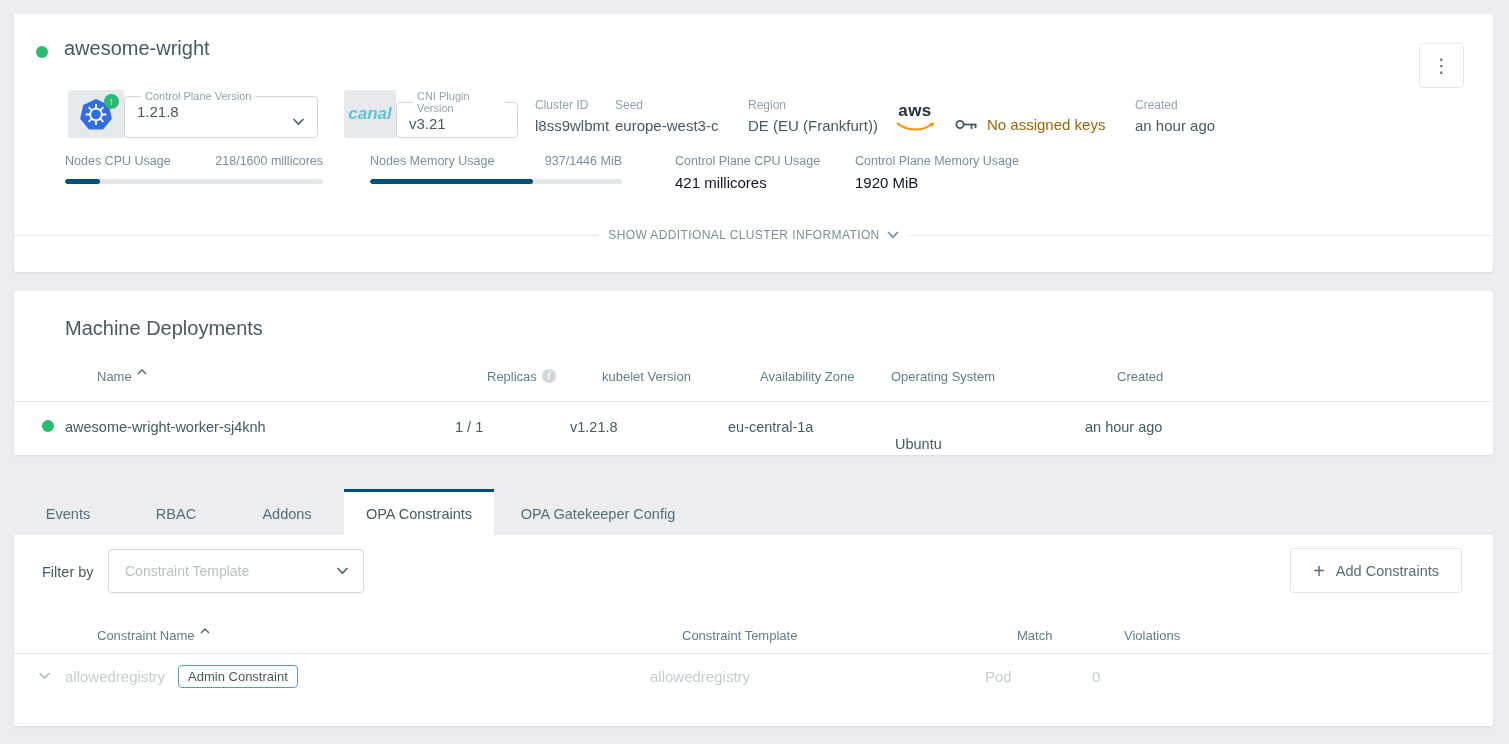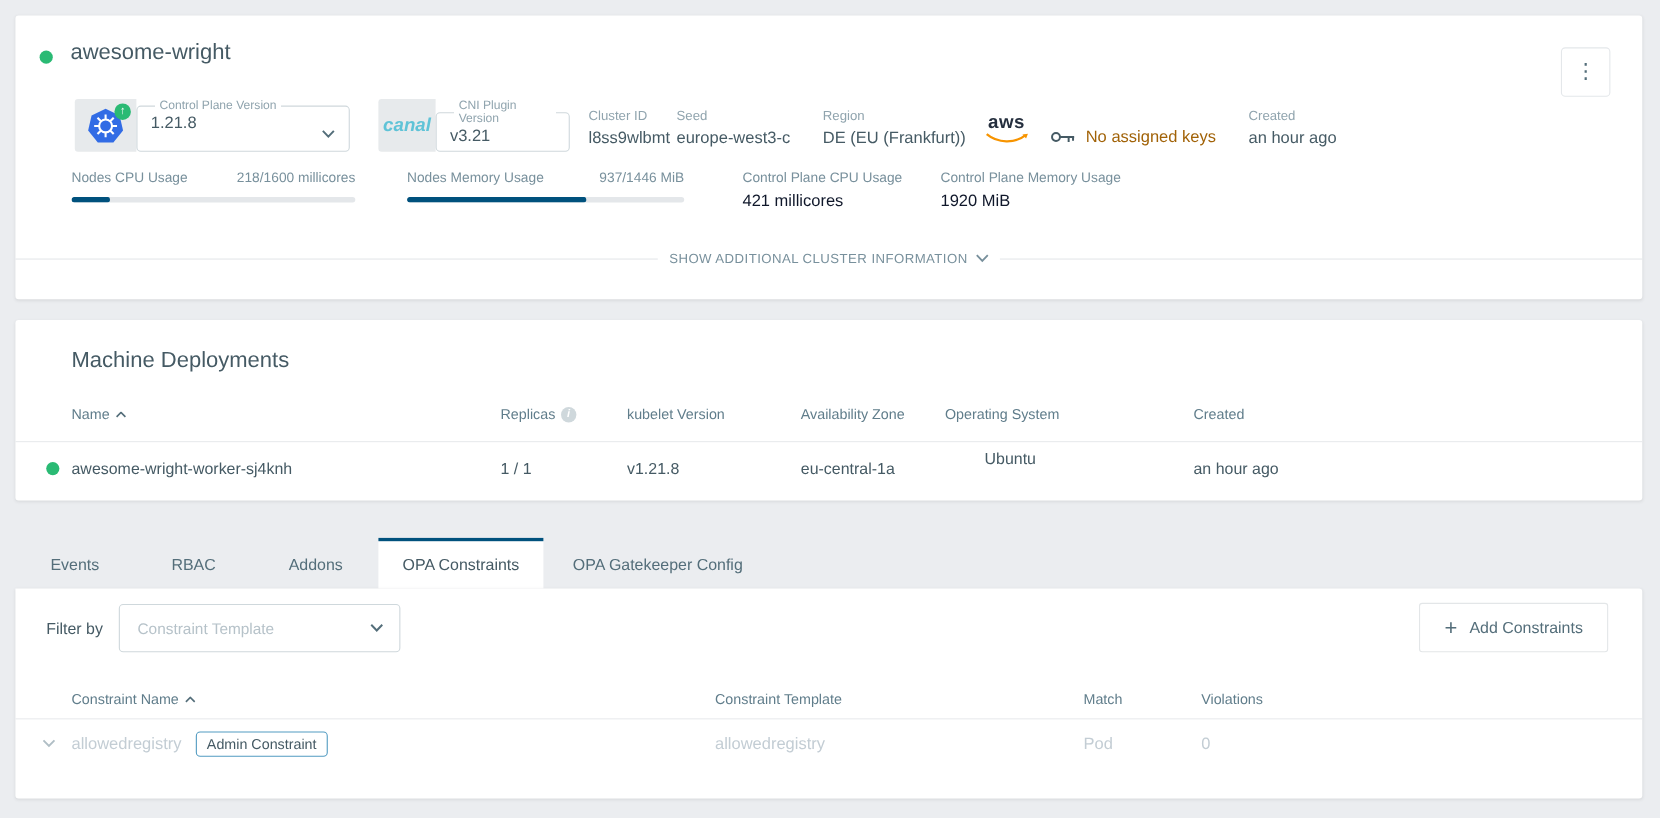--- a/index.html
+++ b/index.html
@@ -66,21 +66,21 @@
   .usage-bar { margin-top: 11px; height: 5px; border-radius: 3px; background: #e4e7ea; overflow: hidden; }
   .usage-fill { height: 100%; border-radius: 3px; background: #00517d; }
   .usage-value-big { font-size: 15px; color: #0f172a; margin-top: 6px; }
 
   .show-more { left: 0; right: 0; top: 214px; display: flex; align-items: center; cursor: pointer; }
   .show-more .line { flex: 1; border-top: 1px solid #e4e7ea; }
   .show-more .label { margin: 0 10px; font-size: 12px; color: #78909c; letter-spacing: .4px; display:flex; align-items:center; gap:7px; }
 
   
   .section-title { left: 51px; top: 26px; font-size: 20px; color: #455a64; }
-  .th { font-size: 13px; color: #607d8b; display: flex; align-items: center; gap: 5px; }
+  .th { font-size: 13px; color: #607d8b; display: flex; align-items: flex-start; gap: 5px; margin-left: 32px; }
   .divider { left: 0; right: 0; border-top: 1px solid #e8eaed; }
   .cell { font-size: 14.5px; color: #455a64; }
   .info-icon {
     width: 14px; height: 14px; border-radius: 50%; background: #cfd8dc; color: #fff;
     font-size: 10px; line-height: 14px; text-align: center; font-style: italic; font-weight:bold;
   }
 
   
   .tabs { left: 14px; top: 489px; height: 46px; display: flex; }
   .tab {
@@ -262,21 +262,21 @@
   </div>
 
   <div class="abs divider" style="top:110px;"></div>
 
   <div class="abs row-hit" style="left:0; right:0; top:111px; height:52px;">
     <div class="abs status-dot" style="left:28px; top:18px;"></div>
     <div class="abs cell" style="left:51px; top:17px;">awesome-wright-worker-sj4knh</div>
     <div class="abs cell" style="left:441px; top:17px;">1 / 1</div>
     <div class="abs cell" style="left:556px; top:17px;">v1.21.8</div>
     <div class="abs cell" style="left:714px; top:17px;">eu-central-1a</div>
-    <div class="abs cell" style="left:881px; top:8px;">Ubuntu</div>
+    <div class="abs cell" style="left:881px; top:34px;">Ubuntu</div>
     <div class="abs cell" style="left:1071px; top:17px;">an hour ago</div>
   </div>
 </div>
 
 <div class="abs tabs">
   <div class="tab" style="width:108px;">
       <span>Events</span>
     </div>
   <div class="tab" style="width:108px;">
       <span>RBAC</span>

